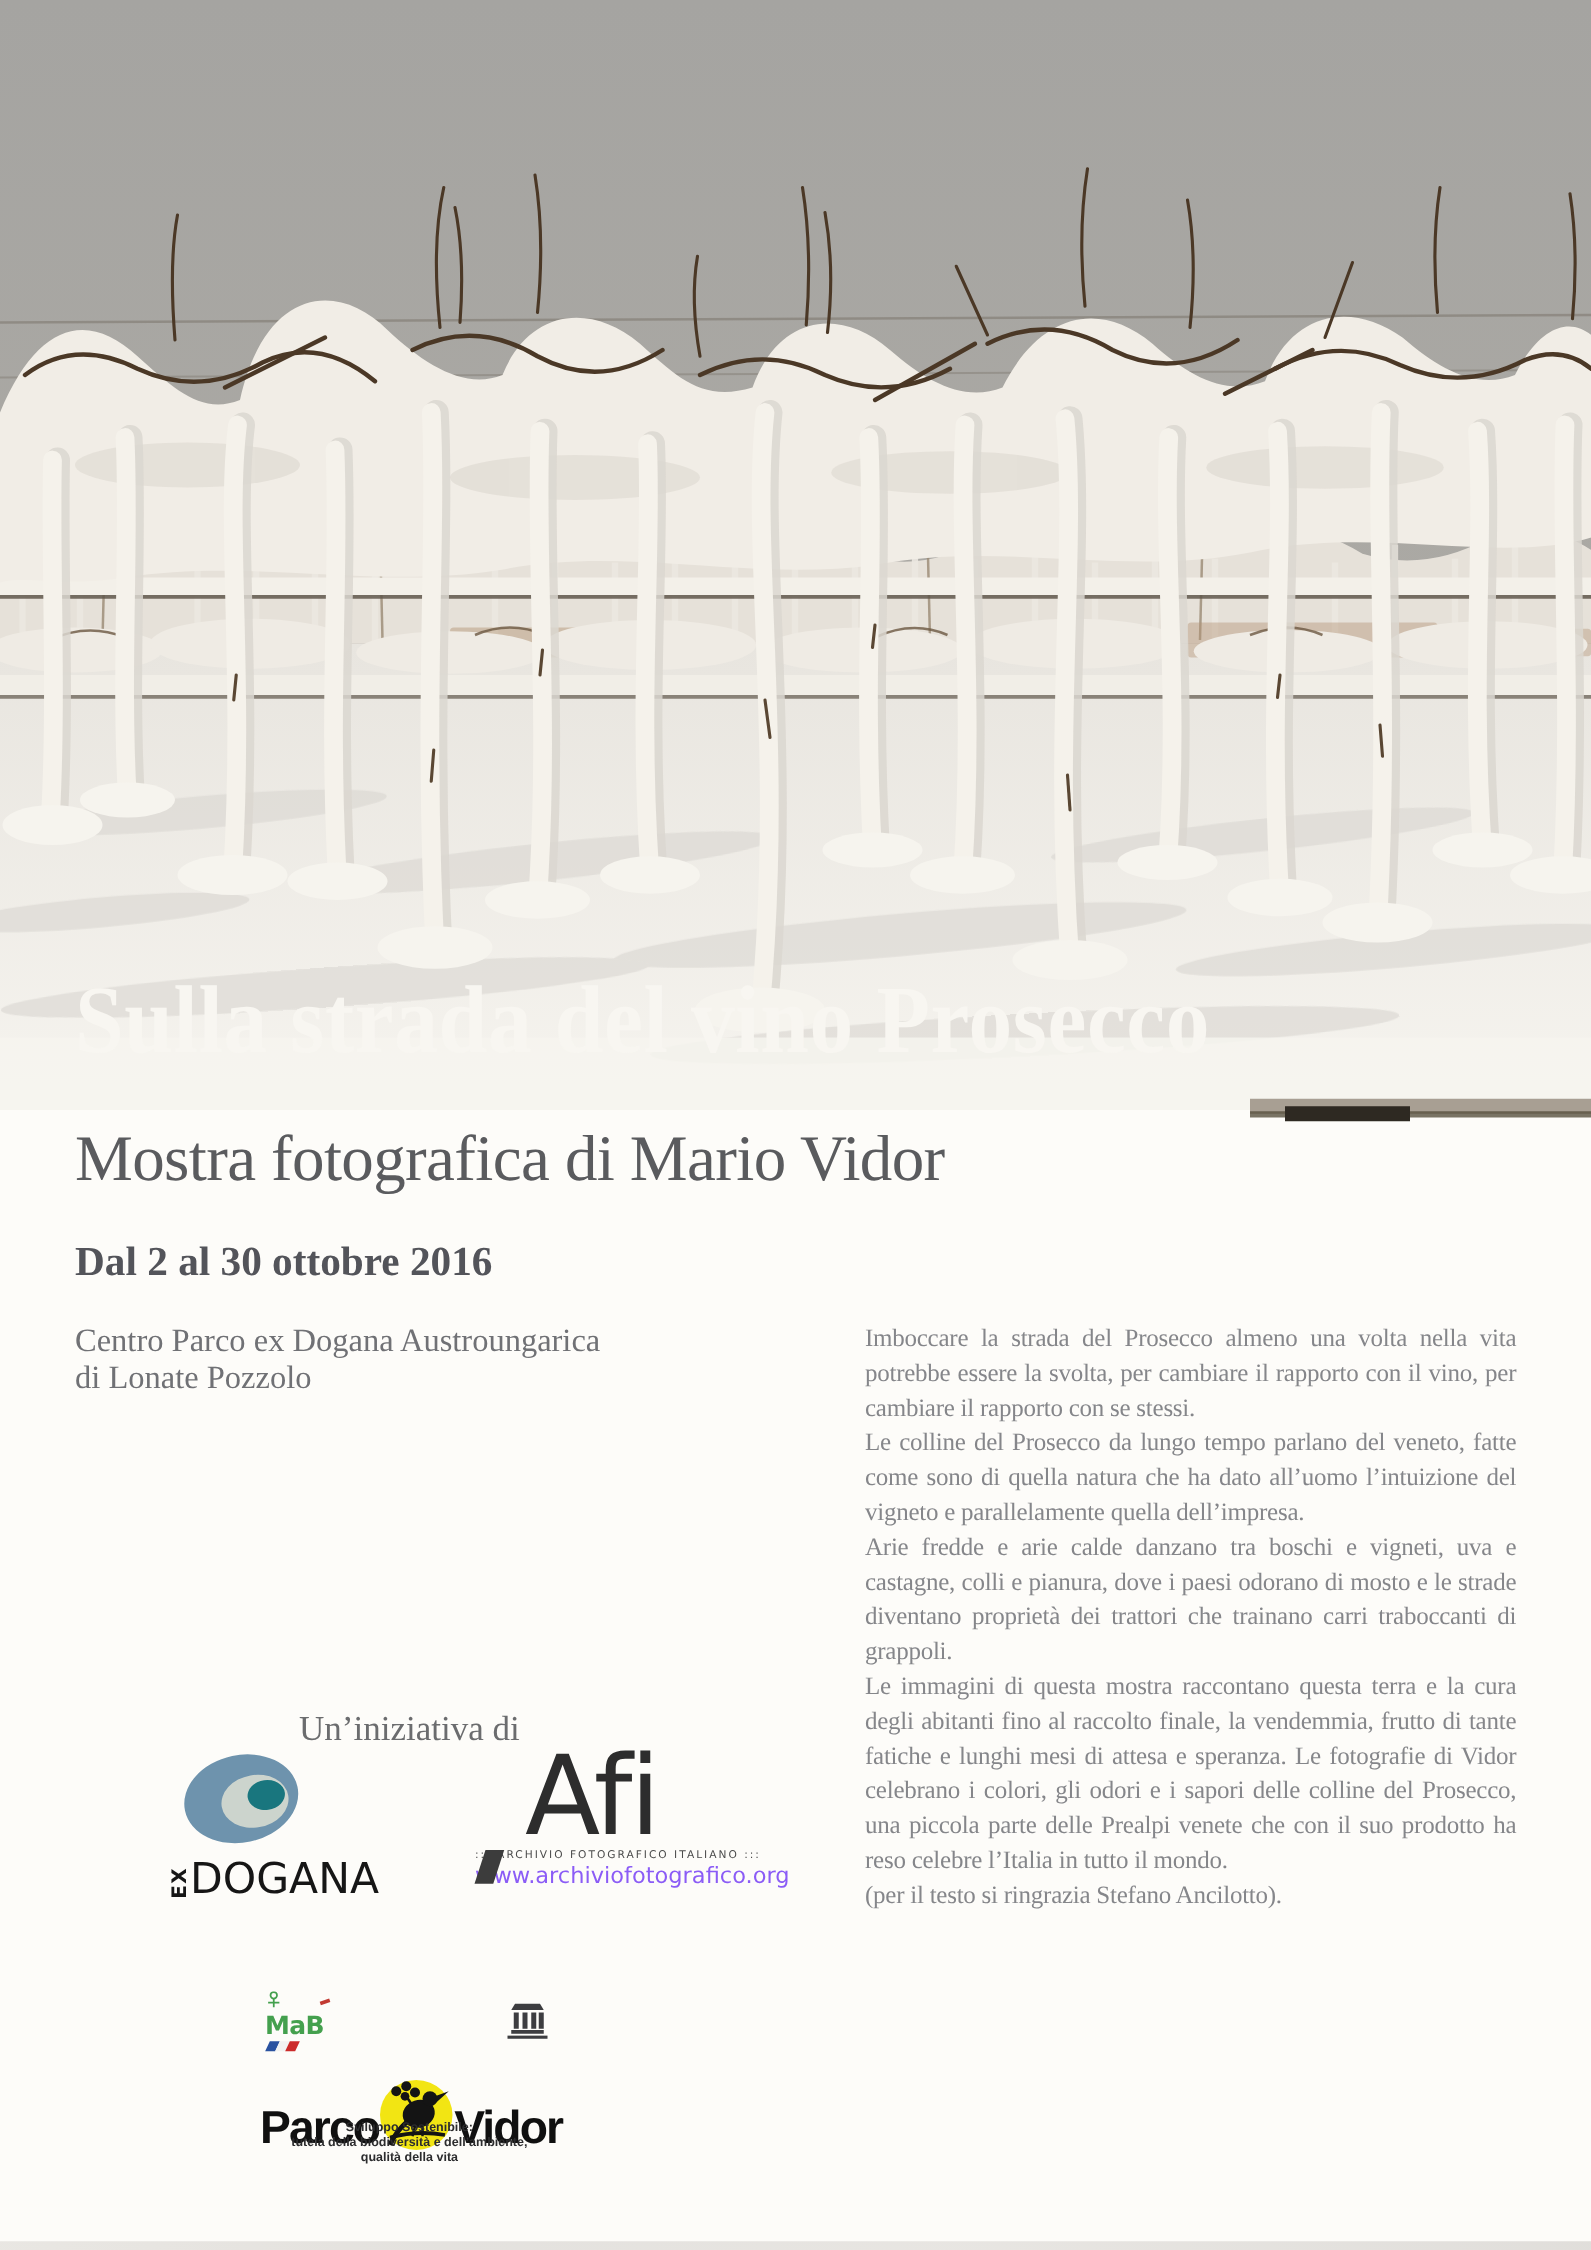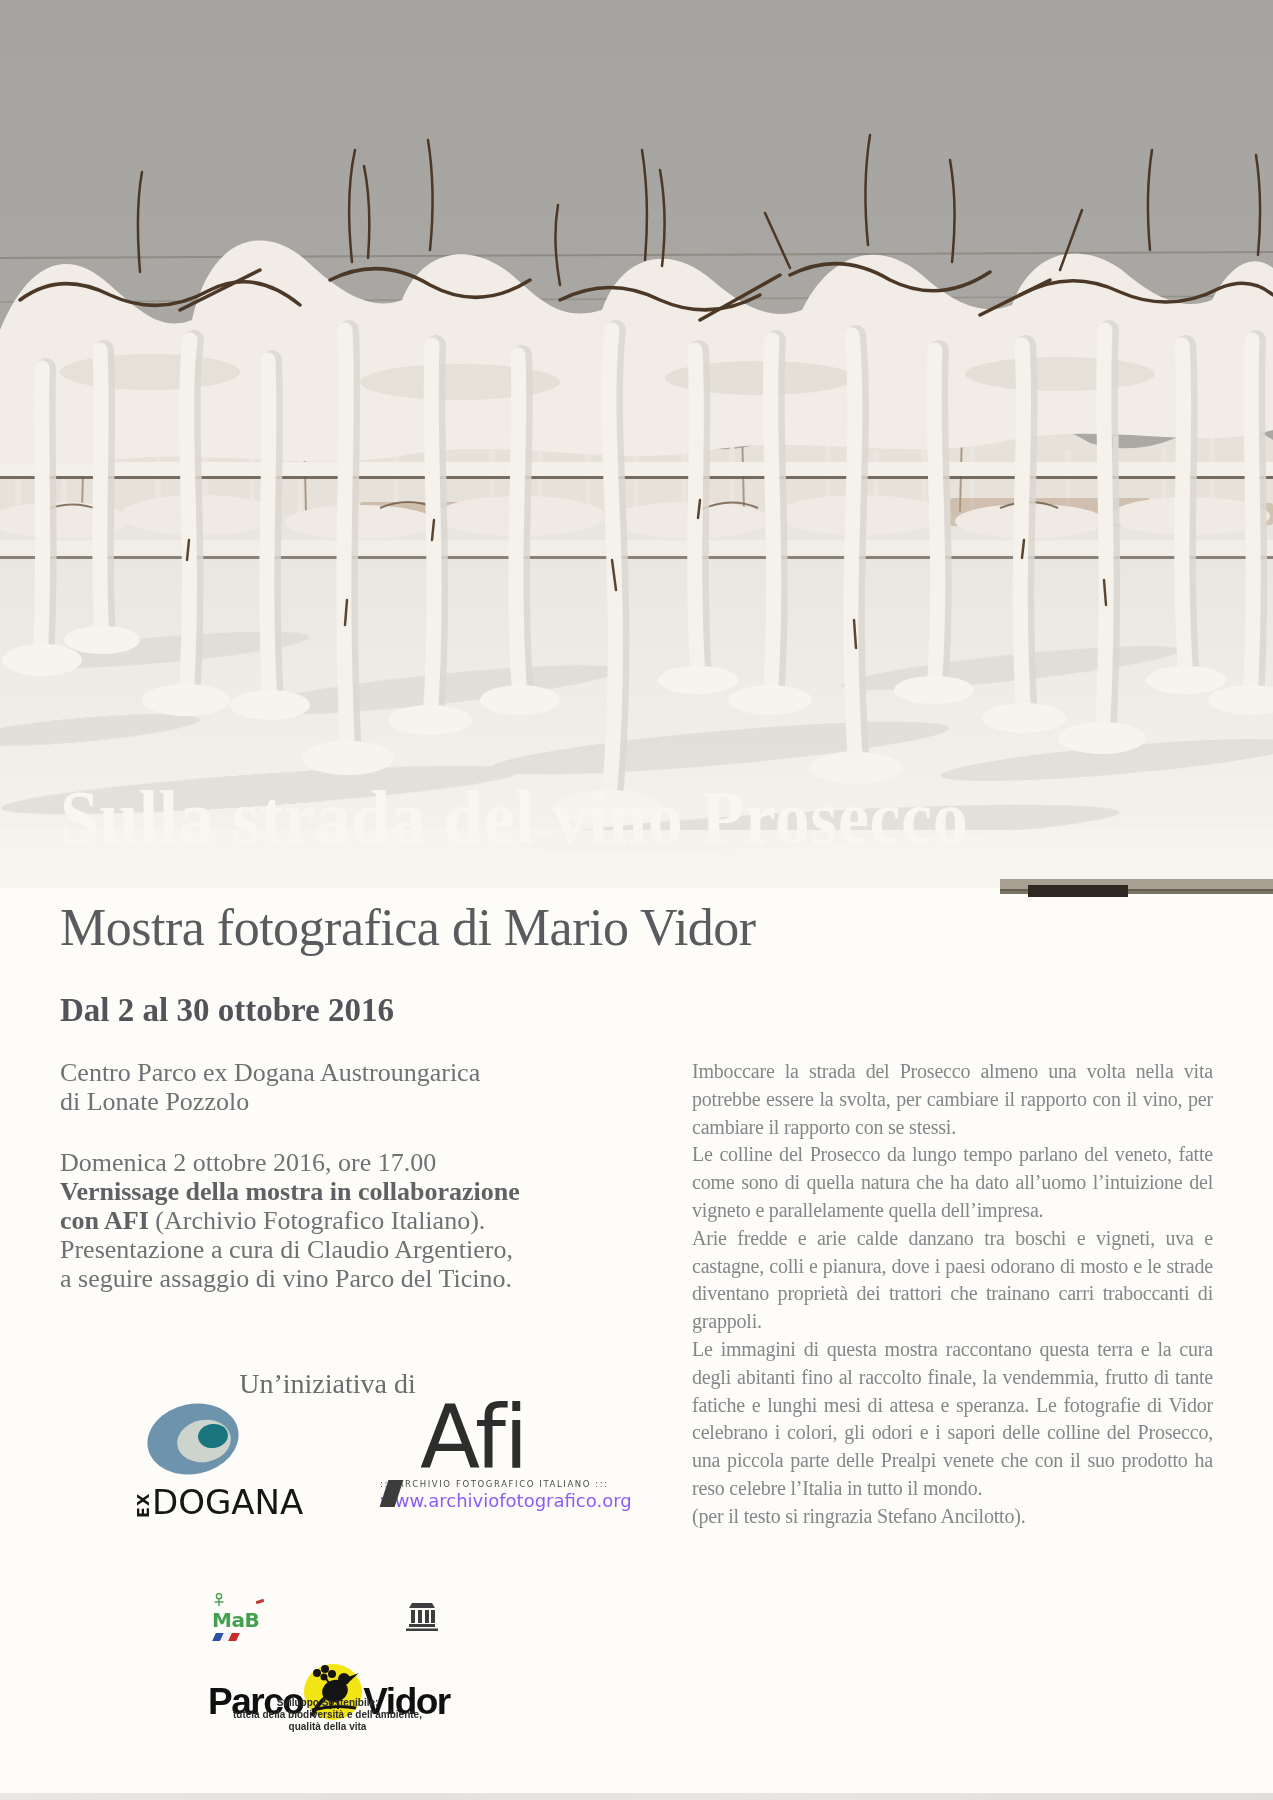--- a/index.html
+++ b/index.html
@@ -298,25 +298,20 @@
   <div class="edge1"></div>
   <div class="edge2"></div>
   <div class="edge3"></div>
 
   <div class="subtitle">Mostra fotografica di Mario Vidor</div>
   <div class="dateline">Dal 2 al 30 ottobre 2016</div>
 
   <div class="leftcol">
     <p class="venue">Centro Parco ex Dogana Austroungarica
 di Lonate Pozzolo</p>
-    <p class="event"><span>Domenica 2 ottobre 2016, ore 17.00
-</span><strong>Vernissage della mostra in collaborazione
-con AFI</strong><span> (Archivio Fotografico Italiano).
-Presentazione a cura di Claudio Argentiero,
-a seguire assaggio di vino Parco del Ticino.</span></p>
   </div>
 
   <div class="sponsor-label lbl-iniziativa">Un’iniziativa di</div>
 
   <div class="exdogana">
     <svg class="mark" width="100" height="78" viewBox="0 0 100 78">
       <ellipse cx="47" cy="37" rx="46" ry="35" fill="#6e93ad" transform="rotate(-12 47 37)"></ellipse>
       <ellipse cx="58" cy="39" rx="27" ry="21" fill="#ccd4cd" transform="rotate(-10 58 39)"></ellipse>
       <ellipse cx="67" cy="34" rx="15" ry="12" fill="#19767e" transform="rotate(-8 67 34)"></ellipse>
     </svg>

